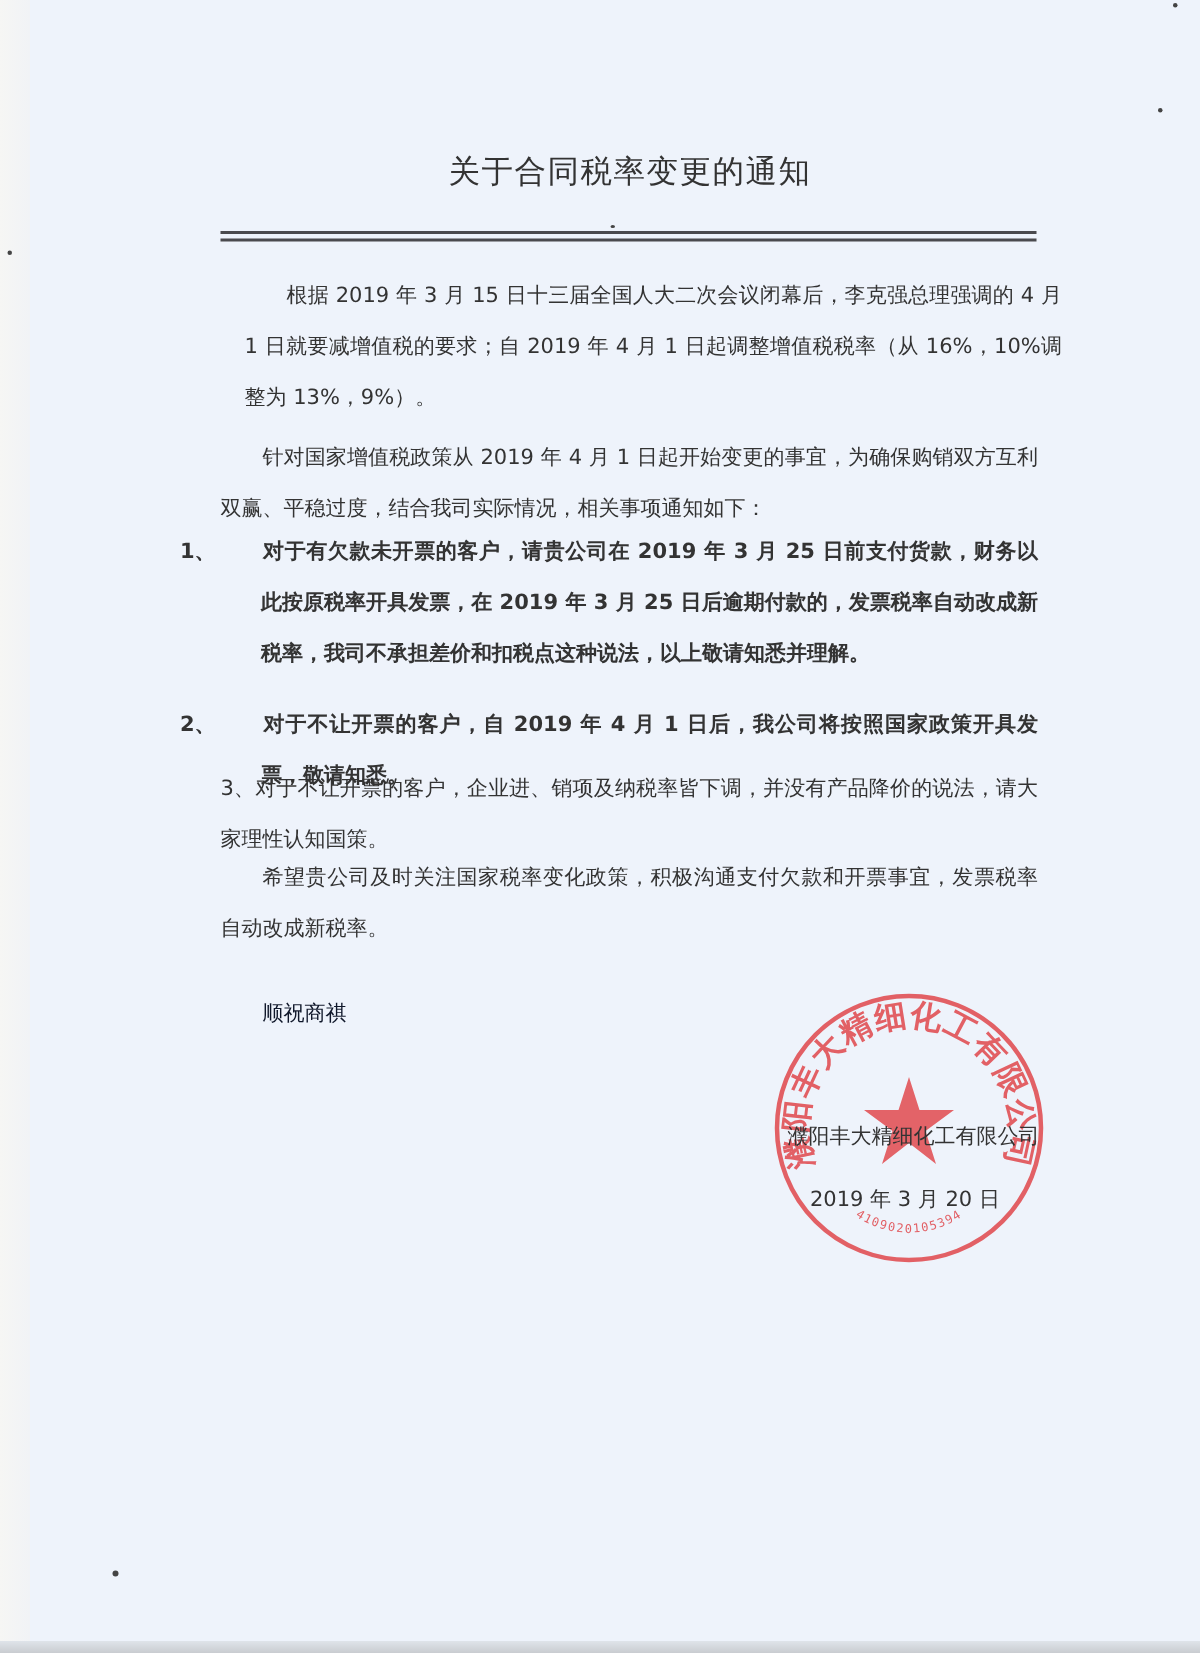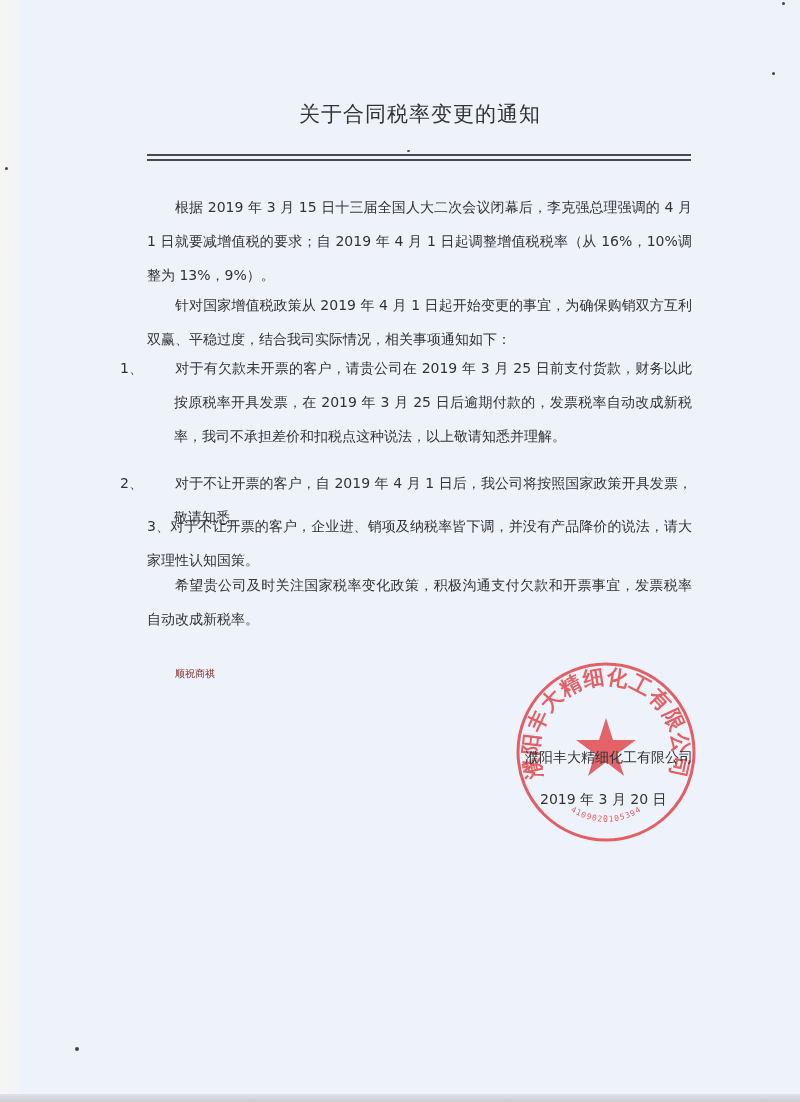--- a/index.html
+++ b/index.html
@@ -25,37 +25,37 @@
   .rule { position: absolute; left: 147px; width: 544px; height: 2px; background: #4a4a4e; }
   .rule.r1 { top: 154px; }
   .rule.r2 { top: 159px; height: 1.5px; }
   .para {
     position: absolute; left: 147px; width: 545px;
     font-size: 14px; line-height: 34px; color: #333;
     text-align: justify;
   }
   .indent { text-indent: 28px; }
   .item-num { display: inline-block; width: 28px; }
-  .hang { padding-left: 27px; text-indent: -27px; }
-  .closing { position: absolute; left: 175px; top: 667px; font-size: 10px; color: #7f1d1d; }
+  .hang { padding-left: 27px; text-indent: -27px; font-weight: bold; }
+  .closing { position: absolute; left: 175px; top: 667px; font-size: 14px; color: #0f172a; }
   .company { position: absolute; left: 525px; top: 749px; font-size: 14px; color: #333; z-index: 3; }
   .date { position: absolute; left: 540px; top: 791px; font-size: 14px; color: #333; z-index: 3; text-align: center; }
   .seal { position: absolute; left: 514px; top: 660px; width: 184px; height: 184px; z-index: 2; opacity: 0.85; }
   .speck { position: absolute; background: #444; border-radius: 50%; }
 </style>
 </head>
 <body>
 
 <div class="left-strip"></div>
 
 <div class="title">关于合同税率变更的通知</div>
 <div class="rule r1"></div>
 <div class="rule r2"></div>
 
-<div class="para indent" style="top:190px;">根据 2019 年 3 月 15 日十三届全国人大二次会议闭幕后，李克强总理强调的 4 月 1 日就要减增值税的要求；自 2019 年 4 月 1 日起调整增值税税率（从 16%，10%调整为 13%，9%）。</div>
+<div class="para indent" style="top:180px;margin-left:16px;">根据 2019 年 3 月 15 日十三届全国人大二次会议闭幕后，李克强总理强调的 4 月 1 日就要减增值税的要求；自 2019 年 4 月 1 日起调整增值税税率（从 16%，10%调整为 13%，9%）。</div>
 
 <div class="para indent" style="top:288px;">针对国家增值税政策从 2019 年 4 月 1 日起开始变更的事宜，为确保购销双方互利双赢、平稳过度，结合我司实际情况，相关事项通知如下：</div>
 
 <div class="para" style="top:351px;">
   <div class="hang">
     <span class="item-num">1、</span><span>对于有欠款未开票的客户，请贵公司在 2019 年 3 月 25 日前支付货款，财务以此按原税率开具发票，在 2019 年 3 月 25 日后逾期付款的，发票税率自动改成新税率，我司不承担差价和扣税点这种说法，以上敬请知悉并理解。</span>
   </div>
 </div>
 
 <div class="para" style="top:466px;">

